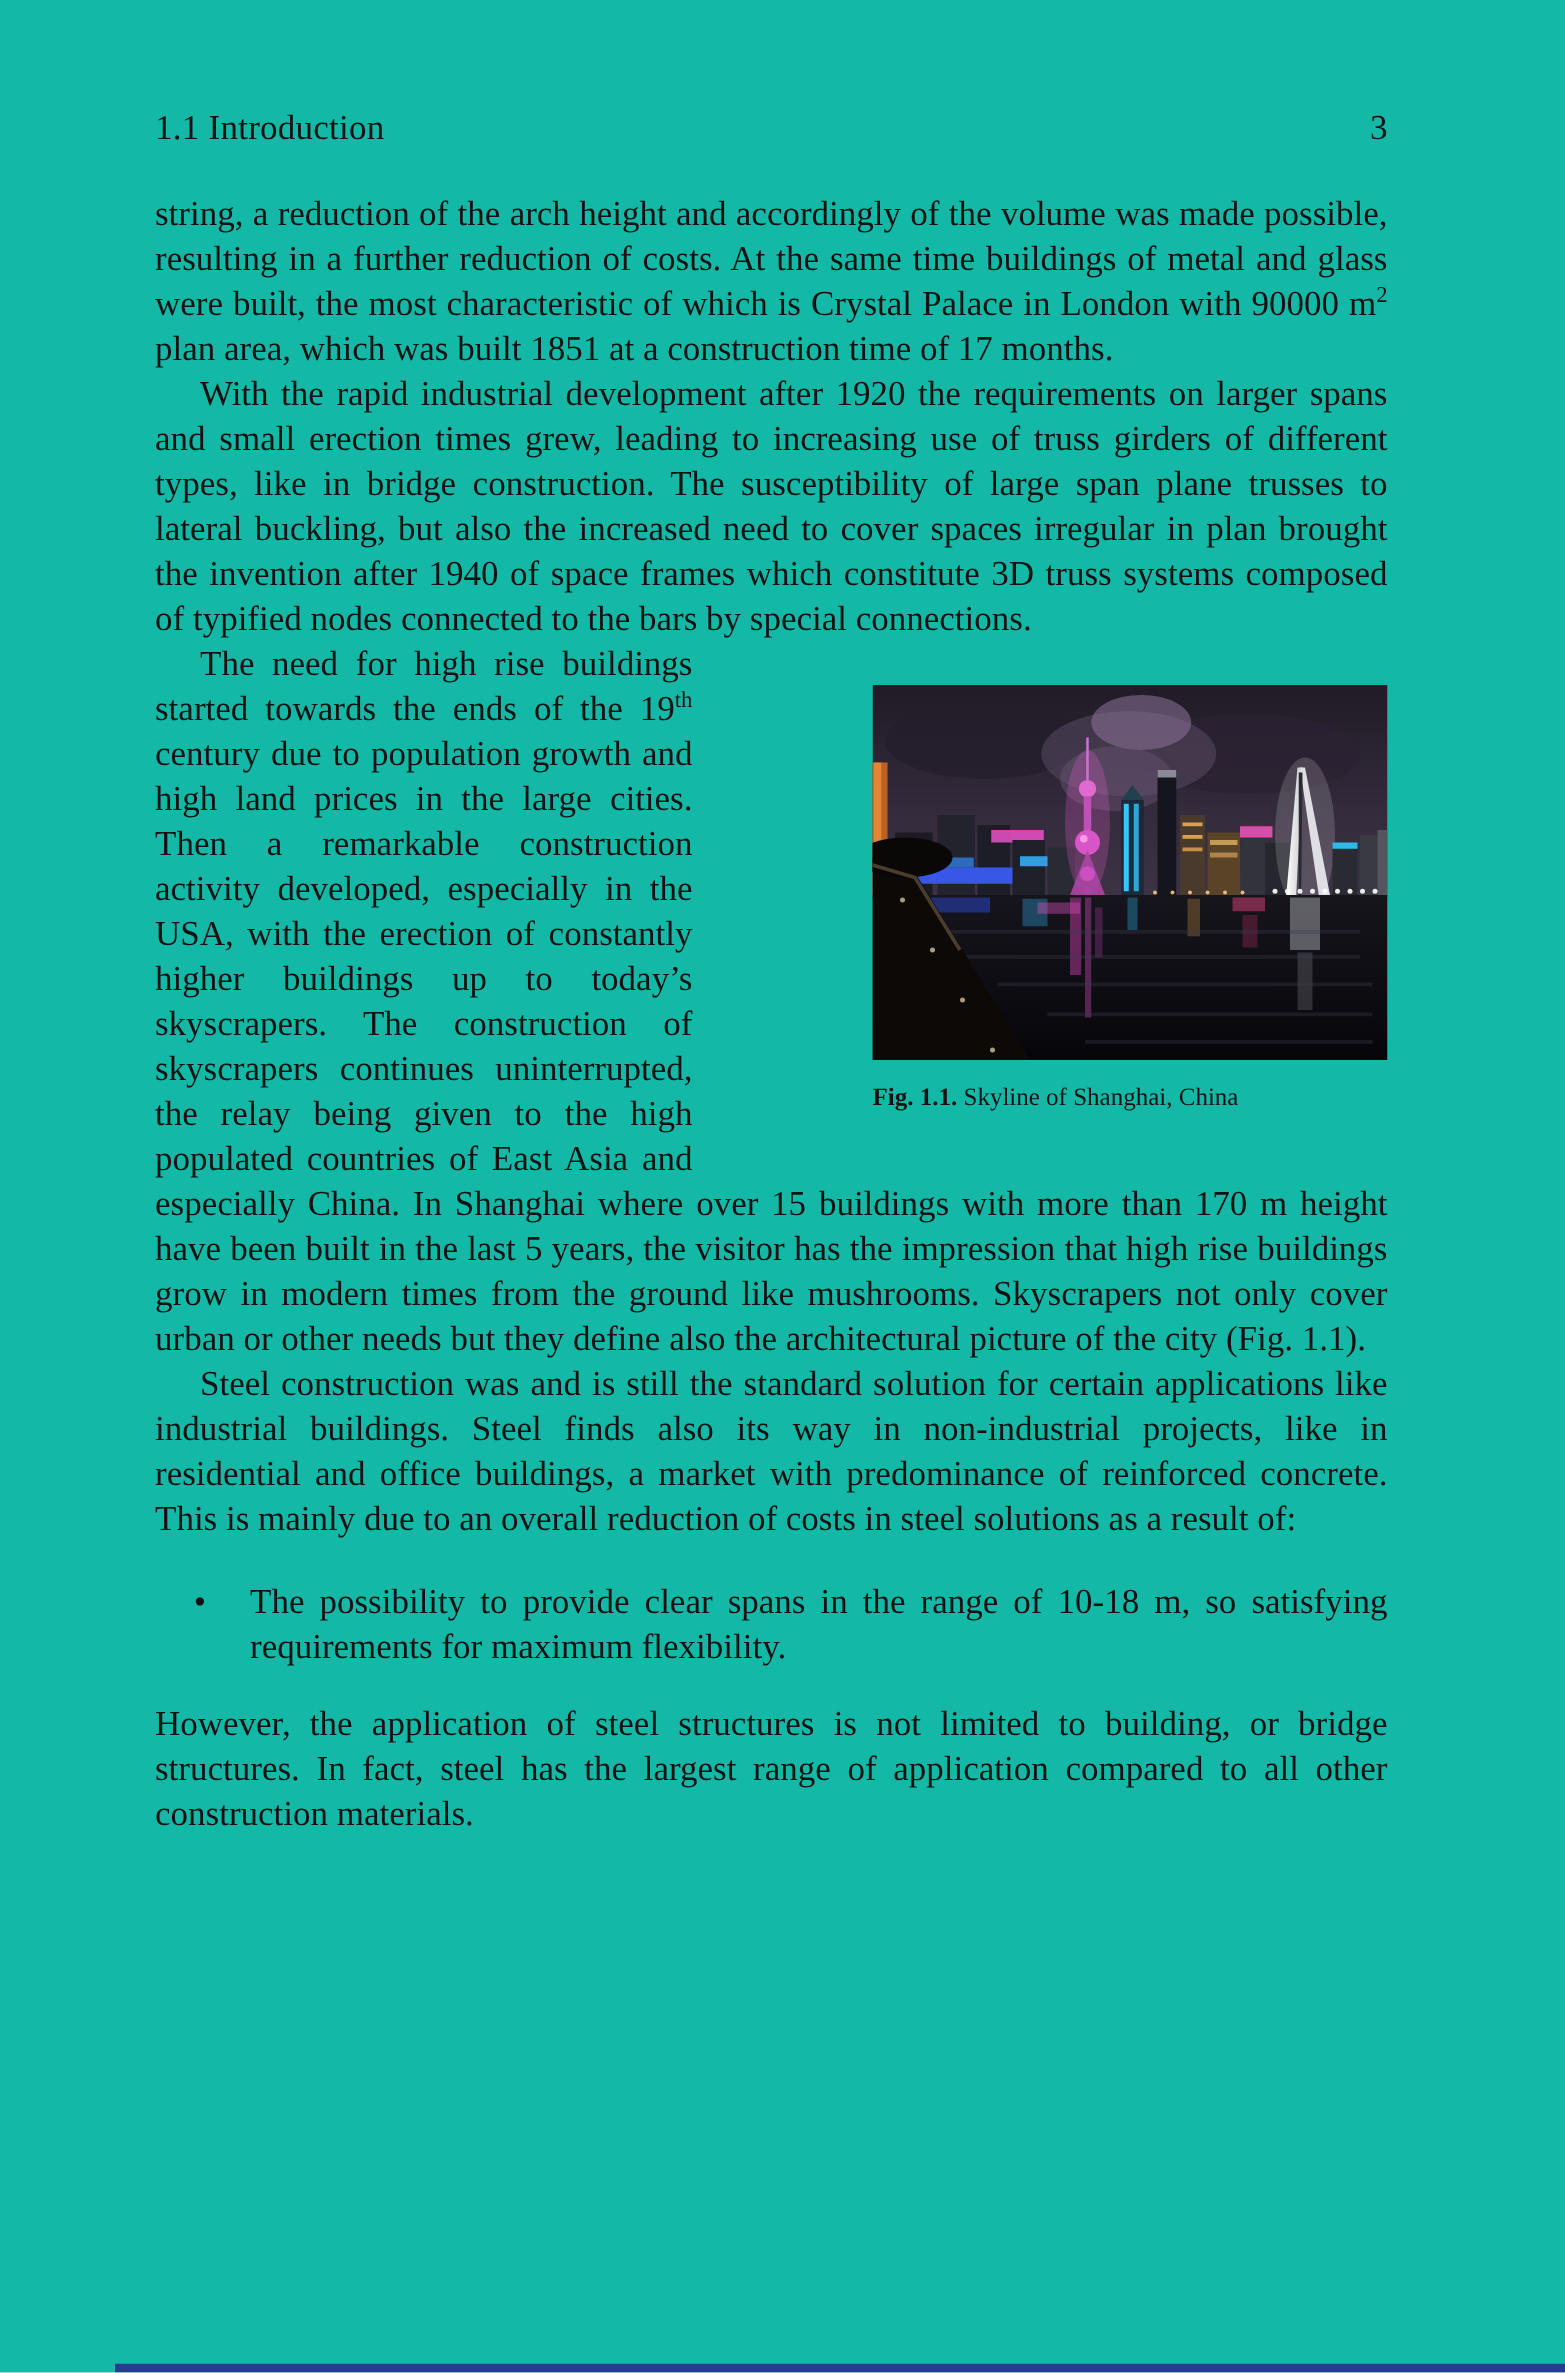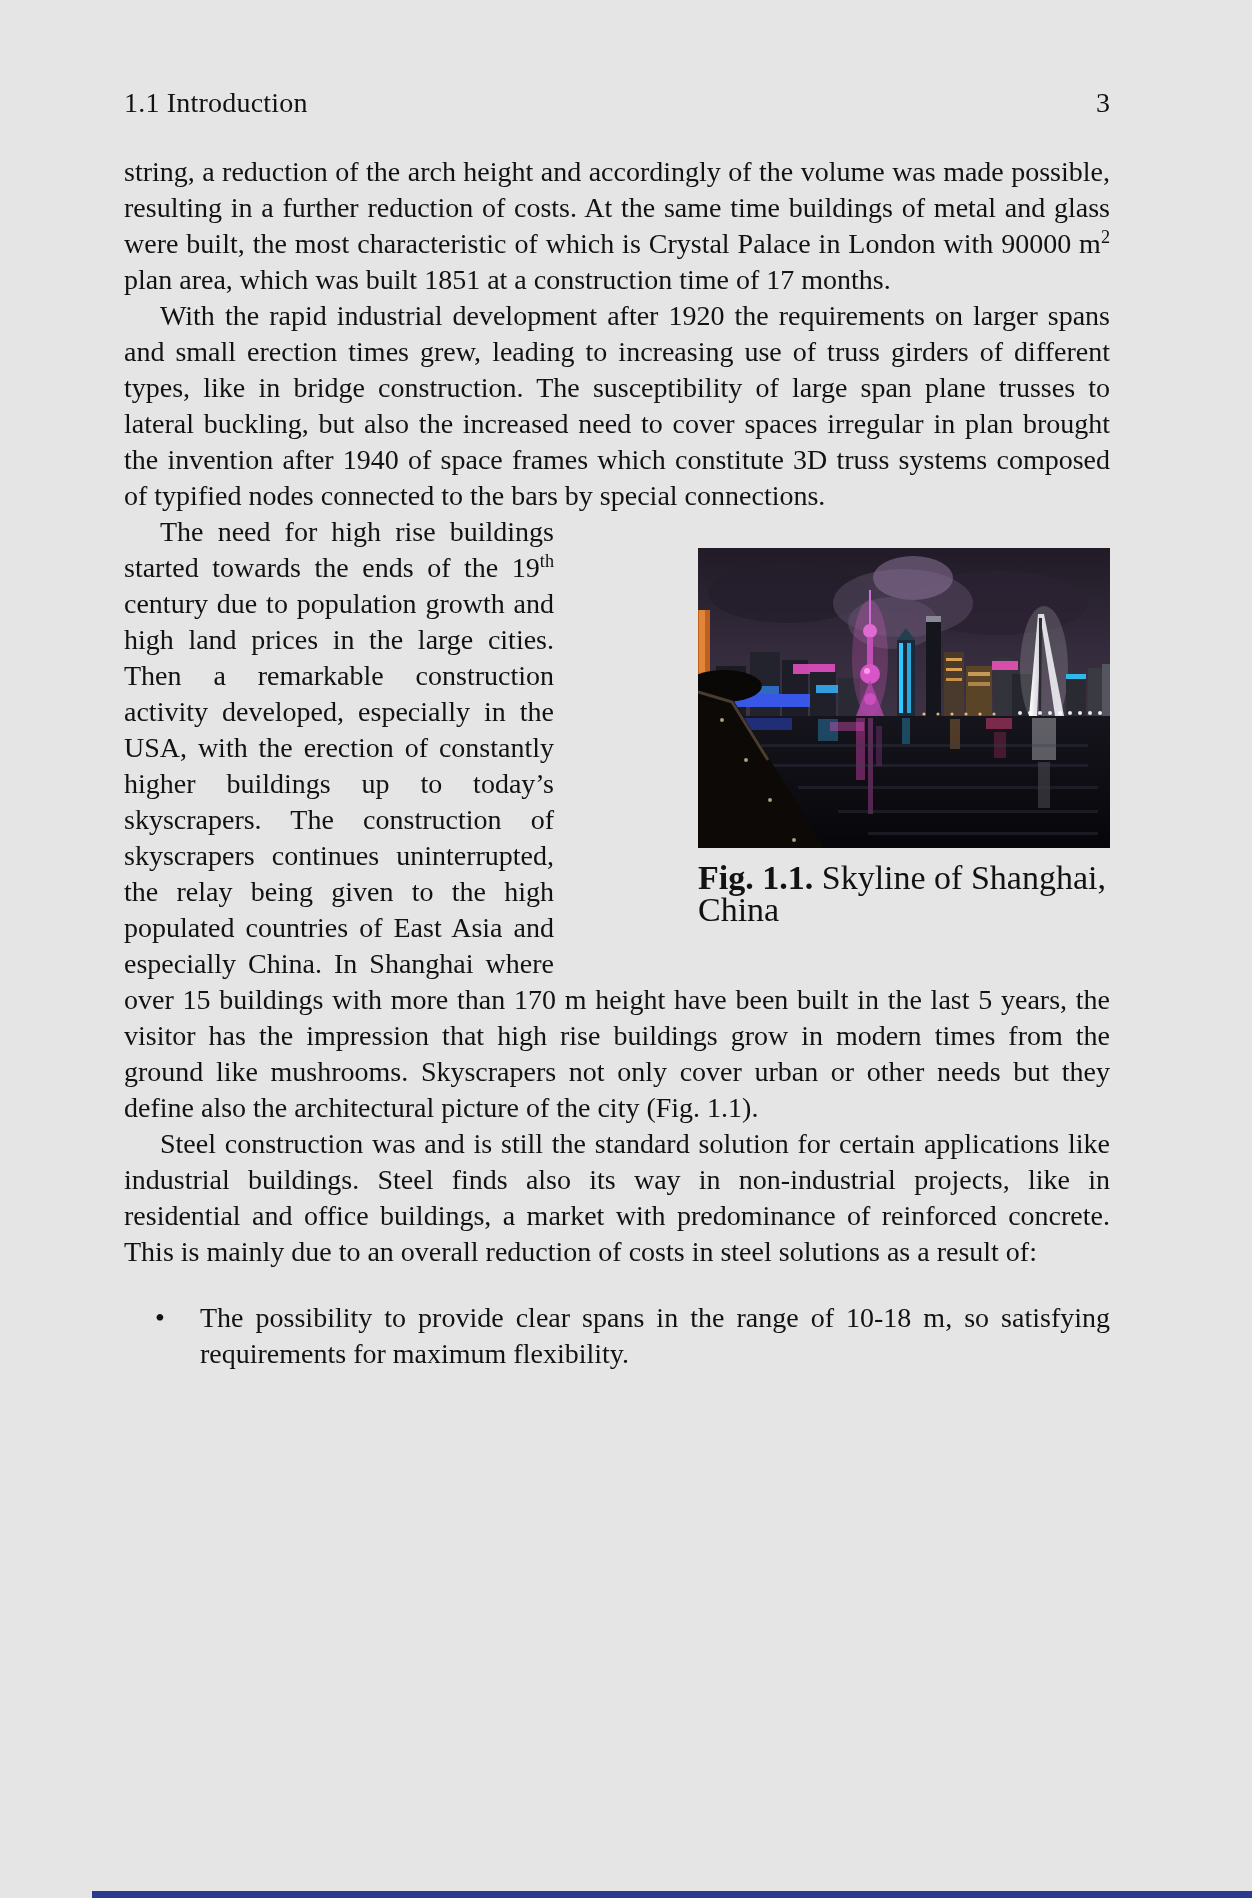--- a/index.html
+++ b/index.html
@@ -1,28 +1,28 @@
 <!DOCTYPE html>
 <html><head>
 <meta charset="utf-8">
 <style>
   html,body{margin:0;padding:0;background:#ffffff;}
   body{width:1252px;height:1898px;font-family:"Liberation Serif","DejaVu Serif",serif;color:#121212;}
-  .page{position:relative;width:1252px;height:1898px;overflow:hidden;background:#e5e5e5;}
+  .page{position:relative;width:1252px;height:1898px;overflow:hidden;background:#14b8a6;}
   .content{position:absolute;left:124px;top:86px;width:986px;}
   .runhead{display:flex;justify-content:space-between;font-size:28px;line-height:34px;margin-bottom:34px;}
   .runhead .sec{letter-spacing:0.2px;}
   .bodytext{font-size:28px;line-height:36px;text-align:justify;}
   p{margin:0;}
   p.ind{text-indent:36px;}
   sup.sp{font-size:0.65em;line-height:0;vertical-align:super;}
   
   .figure{float:right;width:412px;margin:34px 0 40px 144px;}
   .figure .photo{display:block;width:412px;height:300px;}
-  .figure .figcaption{display:block;margin-top:14px;font-size:34px;line-height:32px;text-align:left;text-indent:0;}
+  .figure .figcaption{display:block;margin-top:14px;font-size:20px;line-height:32px;text-align:left;text-indent:0;}
   .figure .figcaption b{font-weight:bold;}
   
   ul.blist{list-style:none;margin:30px 0 26px 0;padding:0 0 0 76px;}
   ul.blist li{position:relative;margin:0;}
   ul.blist li::before{content:"\2022";position:absolute;left:-45px;top:0;}
   .bottom-bar{position:absolute;left:92px;right:0;bottom:0;height:7px;background:#2a3a8c;}
 </style>
 </head>
 <body>
 
@@ -169,18 +169,19 @@
           </svg>
             <span class="figcaption"><b>Fig. 1.1.</b><span> Skyline of Shanghai, China</span></span>
           </span><span>The need for high rise buildings started towards the ends of the 19</span><sup class="sp">th</sup><span> century due to population growth and high land prices in the large cities. Then a remarkable construction activity developed, especially in the USA, with the erection of constantly higher buildings up to today’s skyscrapers. The construction of skyscrapers continues uninterrupted, the relay being given to the high populated countries of East Asia and especially China. In Shanghai where over 15 buildings with more than 170 m height have been built in the last 5 years, the visitor has the impression that high rise buildings grow in modern times from the ground like mushrooms. Skyscrapers not only cover urban or other needs but they define also the architectural picture of the city (Fig. 1.1).</span></p>
 
       <p class="ind">Steel construction was and is still the standard solution for certain applications like industrial buildings. Steel finds also its way in non-industrial projects, like in residential and office buildings, a market with predominance of reinforced concrete. This is mainly due to an overall reduction of costs in steel solutions as a result of:</p>
 
       <ul class="blist">
         <li>The possibility to provide clear spans in the range of 10-18 m, so satisfying requirements for maximum flexibility.</li>
       </ul>
 
+      <p>However, the application of steel structures is not limited to building, or bridge structures. In fact, steel has the largest range of application compared to all other construction materials.</p>
 
     </div>
   </div>
 
   <div class="bottom-bar"></div>
 </div>
 
 </body></html>

